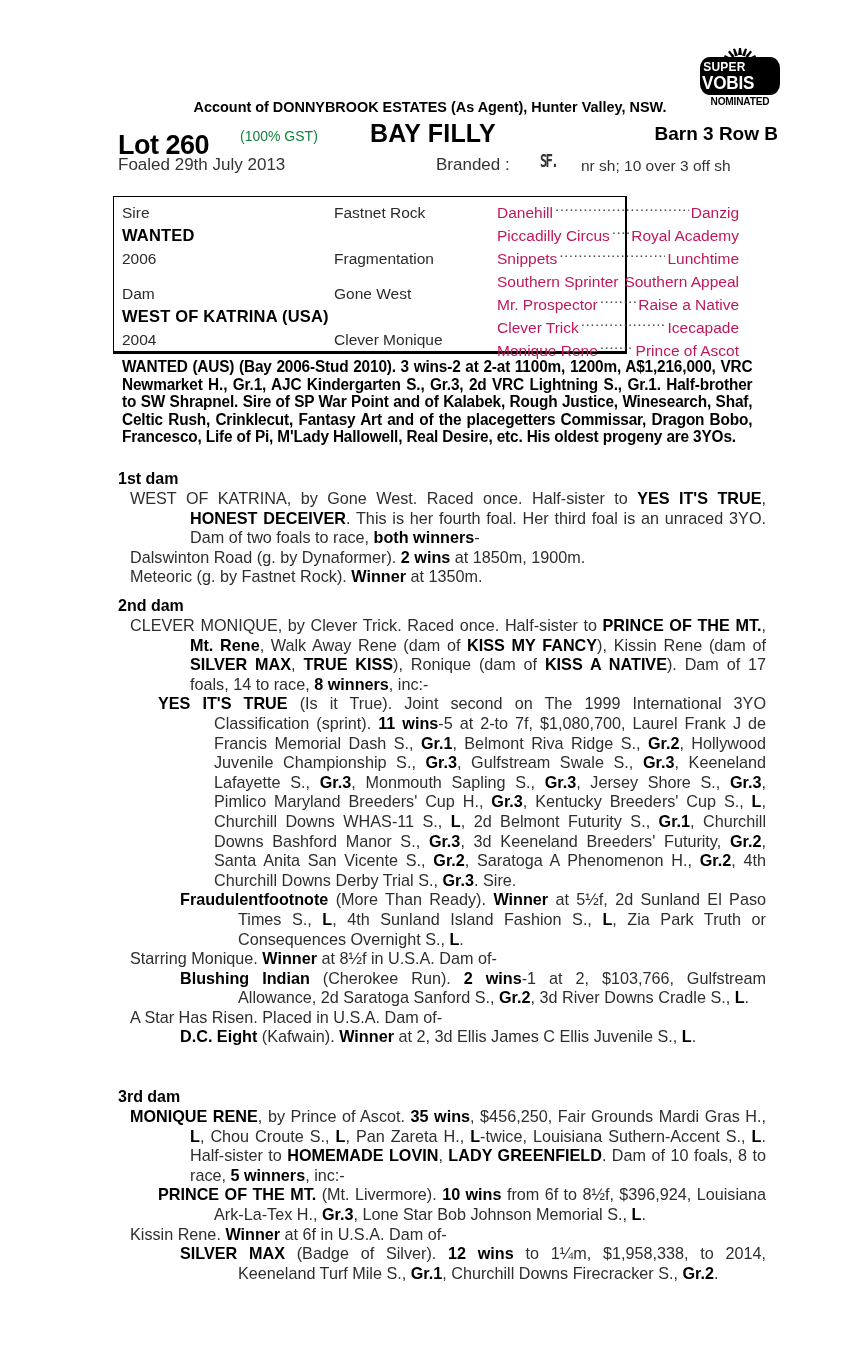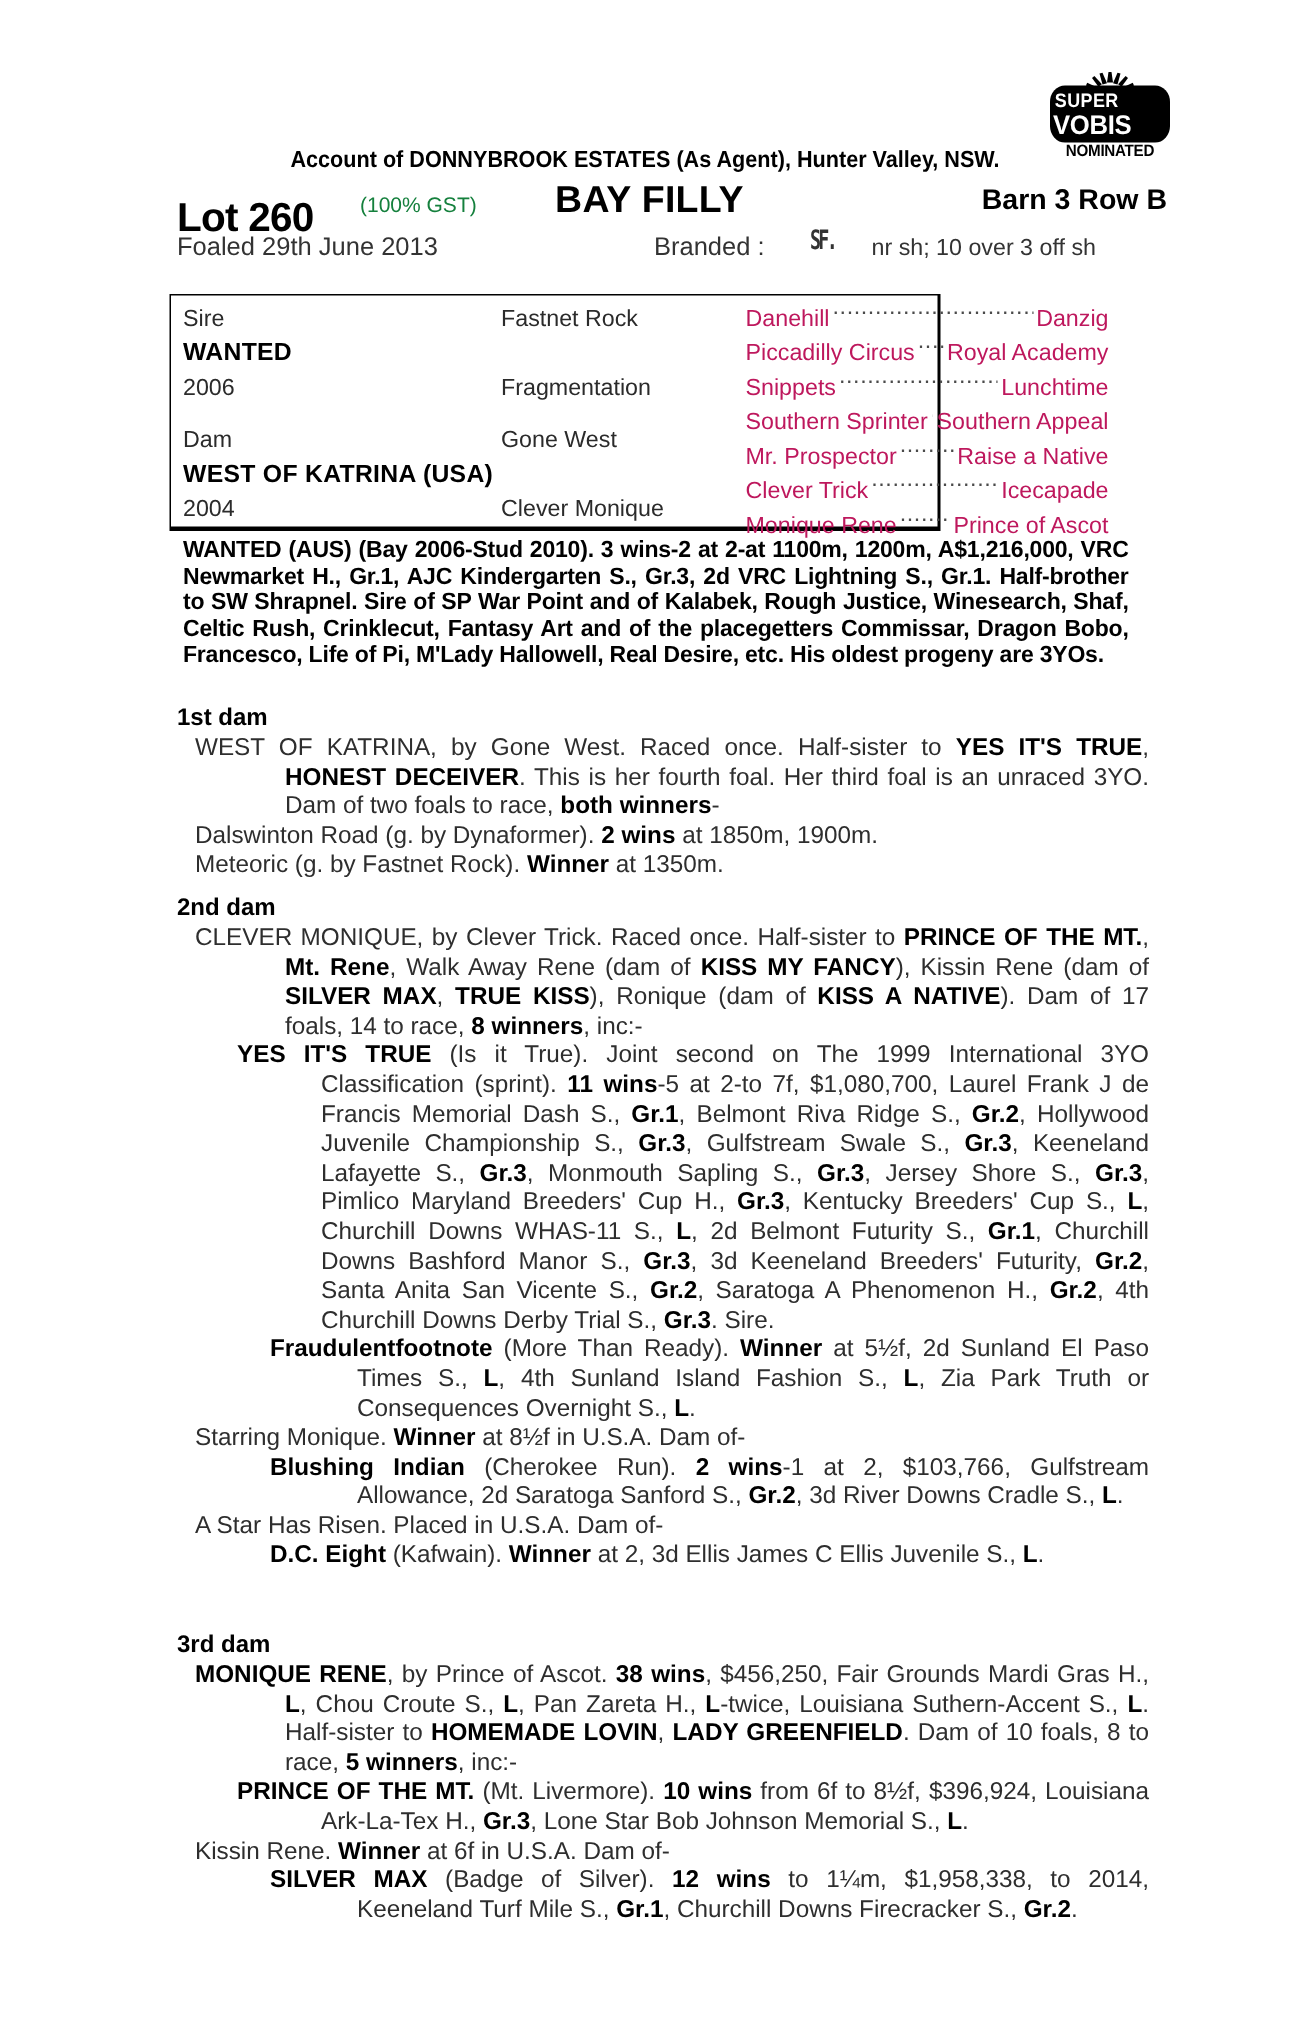--- a/index.html
+++ b/index.html
@@ -317,21 +317,21 @@
   <div class="account-line">Account of DONNYBROOK ESTATES (As Agent), Hunter Valley, NSW.</div>
 
   <div class="lot-row">
     <span class="lot-number">Lot 260</span>
     <span class="gst">(100% GST)</span>
     <span class="sex-title">BAY FILLY</span>
     <span class="barn-row">Barn 3 Row B</span>
   </div>
 
   <div class="foaled-row">
-    <span class="foaled">Foaled 29th June 2013</span>
+    <span class="foaled">Foaled 29th July 2013</span>
     <span class="branded-label">Branded :</span>
     <span class="brand-glyph">SF.</span>
     <span class="brand-desc">nr sh; 10 over 3 off sh</span>
   </div>
 
   <div class="ped-table">
     <div class="ped-inner">
       <div class="ped-left">
         <div class="ped-row">
           <span class="g1">Sire</span>
@@ -413,19 +413,19 @@
     <div class="blk hang3"><b>YES IT'S TRUE</b> (Is it True). Joint second on The 1999 International 3YO Classification (sprint). <b>11 wins</b>-5 at 2-to 7f, $1,080,700, Laurel Frank J de Francis Memorial Dash S., <b>Gr.1</b>, Belmont Riva Ridge S., <b>Gr.2</b>, Hollywood Juvenile Championship S., <b>Gr.3</b>, Gulfstream Swale S., <b>Gr.3</b>, Keeneland Lafayette S., <b>Gr.3</b>, Monmouth Sapling S., <b>Gr.3</b>, Jersey Shore S., <b>Gr.3</b>, Pimlico Maryland Breeders' Cup H., <b>Gr.3</b>, Kentucky Breeders' Cup S., <b>L</b>, Churchill Downs WHAS-11 S., <b>L</b>, 2d Belmont Futurity S., <b>Gr.1</b>, Churchill Downs Bashford Manor S., <b>Gr.3</b>, 3d Keeneland Breeders' Futurity, <b>Gr.2</b>, Santa Anita San Vicente S., <b>Gr.2</b>, Saratoga A Phenomenon H., <b>Gr.2</b>, 4th Churchill Downs Derby Trial S., <b>Gr.3</b>. Sire.</div>
     <div class="blk hang4"><b>Fraudulentfootnote</b> (More Than Ready). <b>Winner</b> at 5½f, 2d Sunland El Paso Times S., <b>L</b>, 4th Sunland Island Fashion S., <b>L</b>, Zia Park Truth or Consequences Overnight S., <b>L</b>.</div>
     <div class="blk ind10">Starring Monique. <b>Winner</b> at 8½f in U.S.A. Dam of-</div>
     <div class="blk hang4"><b>Blushing Indian</b> (Cherokee Run). <b>2 wins</b>-1 at 2, $103,766, Gulfstream Allowance, 2d Saratoga Sanford S., <b>Gr.2</b>, 3d River Downs Cradle S., <b>L</b>.</div>
     <div class="blk ind10">A Star Has Risen. Placed in U.S.A. Dam of-</div>
     <div class="blk hang4"><b>D.C. Eight</b> (Kafwain). <b>Winner</b> at 2, 3d Ellis James C Ellis Juvenile S., <b>L</b>.</div>
   </div>
 
   <div class="section" style="top:1088px;">
     <div class="dam-head">3rd dam</div>
-    <div class="blk hang2"><b>MONIQUE RENE</b>, by Prince of Ascot. <b>38 wins</b>, $456,250, Fair Grounds Mardi Gras H., <b>L</b>, Chou Croute S., <b>L</b>, Pan Zareta H., <b>L</b>-twice, Louisiana Suthern-Accent S., <b>L</b>. Half-sister to <b>HOMEMADE LOVIN</b>, <b>LADY GREENFIELD</b>. Dam of 10 foals, 8 to race, <b>5 winners</b>, inc:-</div>
+    <div class="blk hang2"><b>MONIQUE RENE</b>, by Prince of Ascot. <b>35 wins</b>, $456,250, Fair Grounds Mardi Gras H., <b>L</b>, Chou Croute S., <b>L</b>, Pan Zareta H., <b>L</b>-twice, Louisiana Suthern-Accent S., <b>L</b>. Half-sister to <b>HOMEMADE LOVIN</b>, <b>LADY GREENFIELD</b>. Dam of 10 foals, 8 to race, <b>5 winners</b>, inc:-</div>
     <div class="blk hang3"><b>PRINCE OF THE MT.</b> (Mt. Livermore). <b>10 wins</b> from 6f to 8½f, $396,924, Louisiana Ark-La-Tex H., <b>Gr.3</b>, Lone Star Bob Johnson Memorial S., <b>L</b>.</div>
     <div class="blk ind10">Kissin Rene. <b>Winner</b> at 6f in U.S.A. Dam of-</div>
     <div class="blk hang4"><b>SILVER MAX</b> (Badge of Silver). <b>12 wins</b> to 1¼m, $1,958,338, to 2014, Keeneland Turf Mile S., <b>Gr.1</b>, Churchill Downs Firecracker S., <b>Gr.2</b>.</div>
   </div>
 
 </div>
 
 </body></html>

